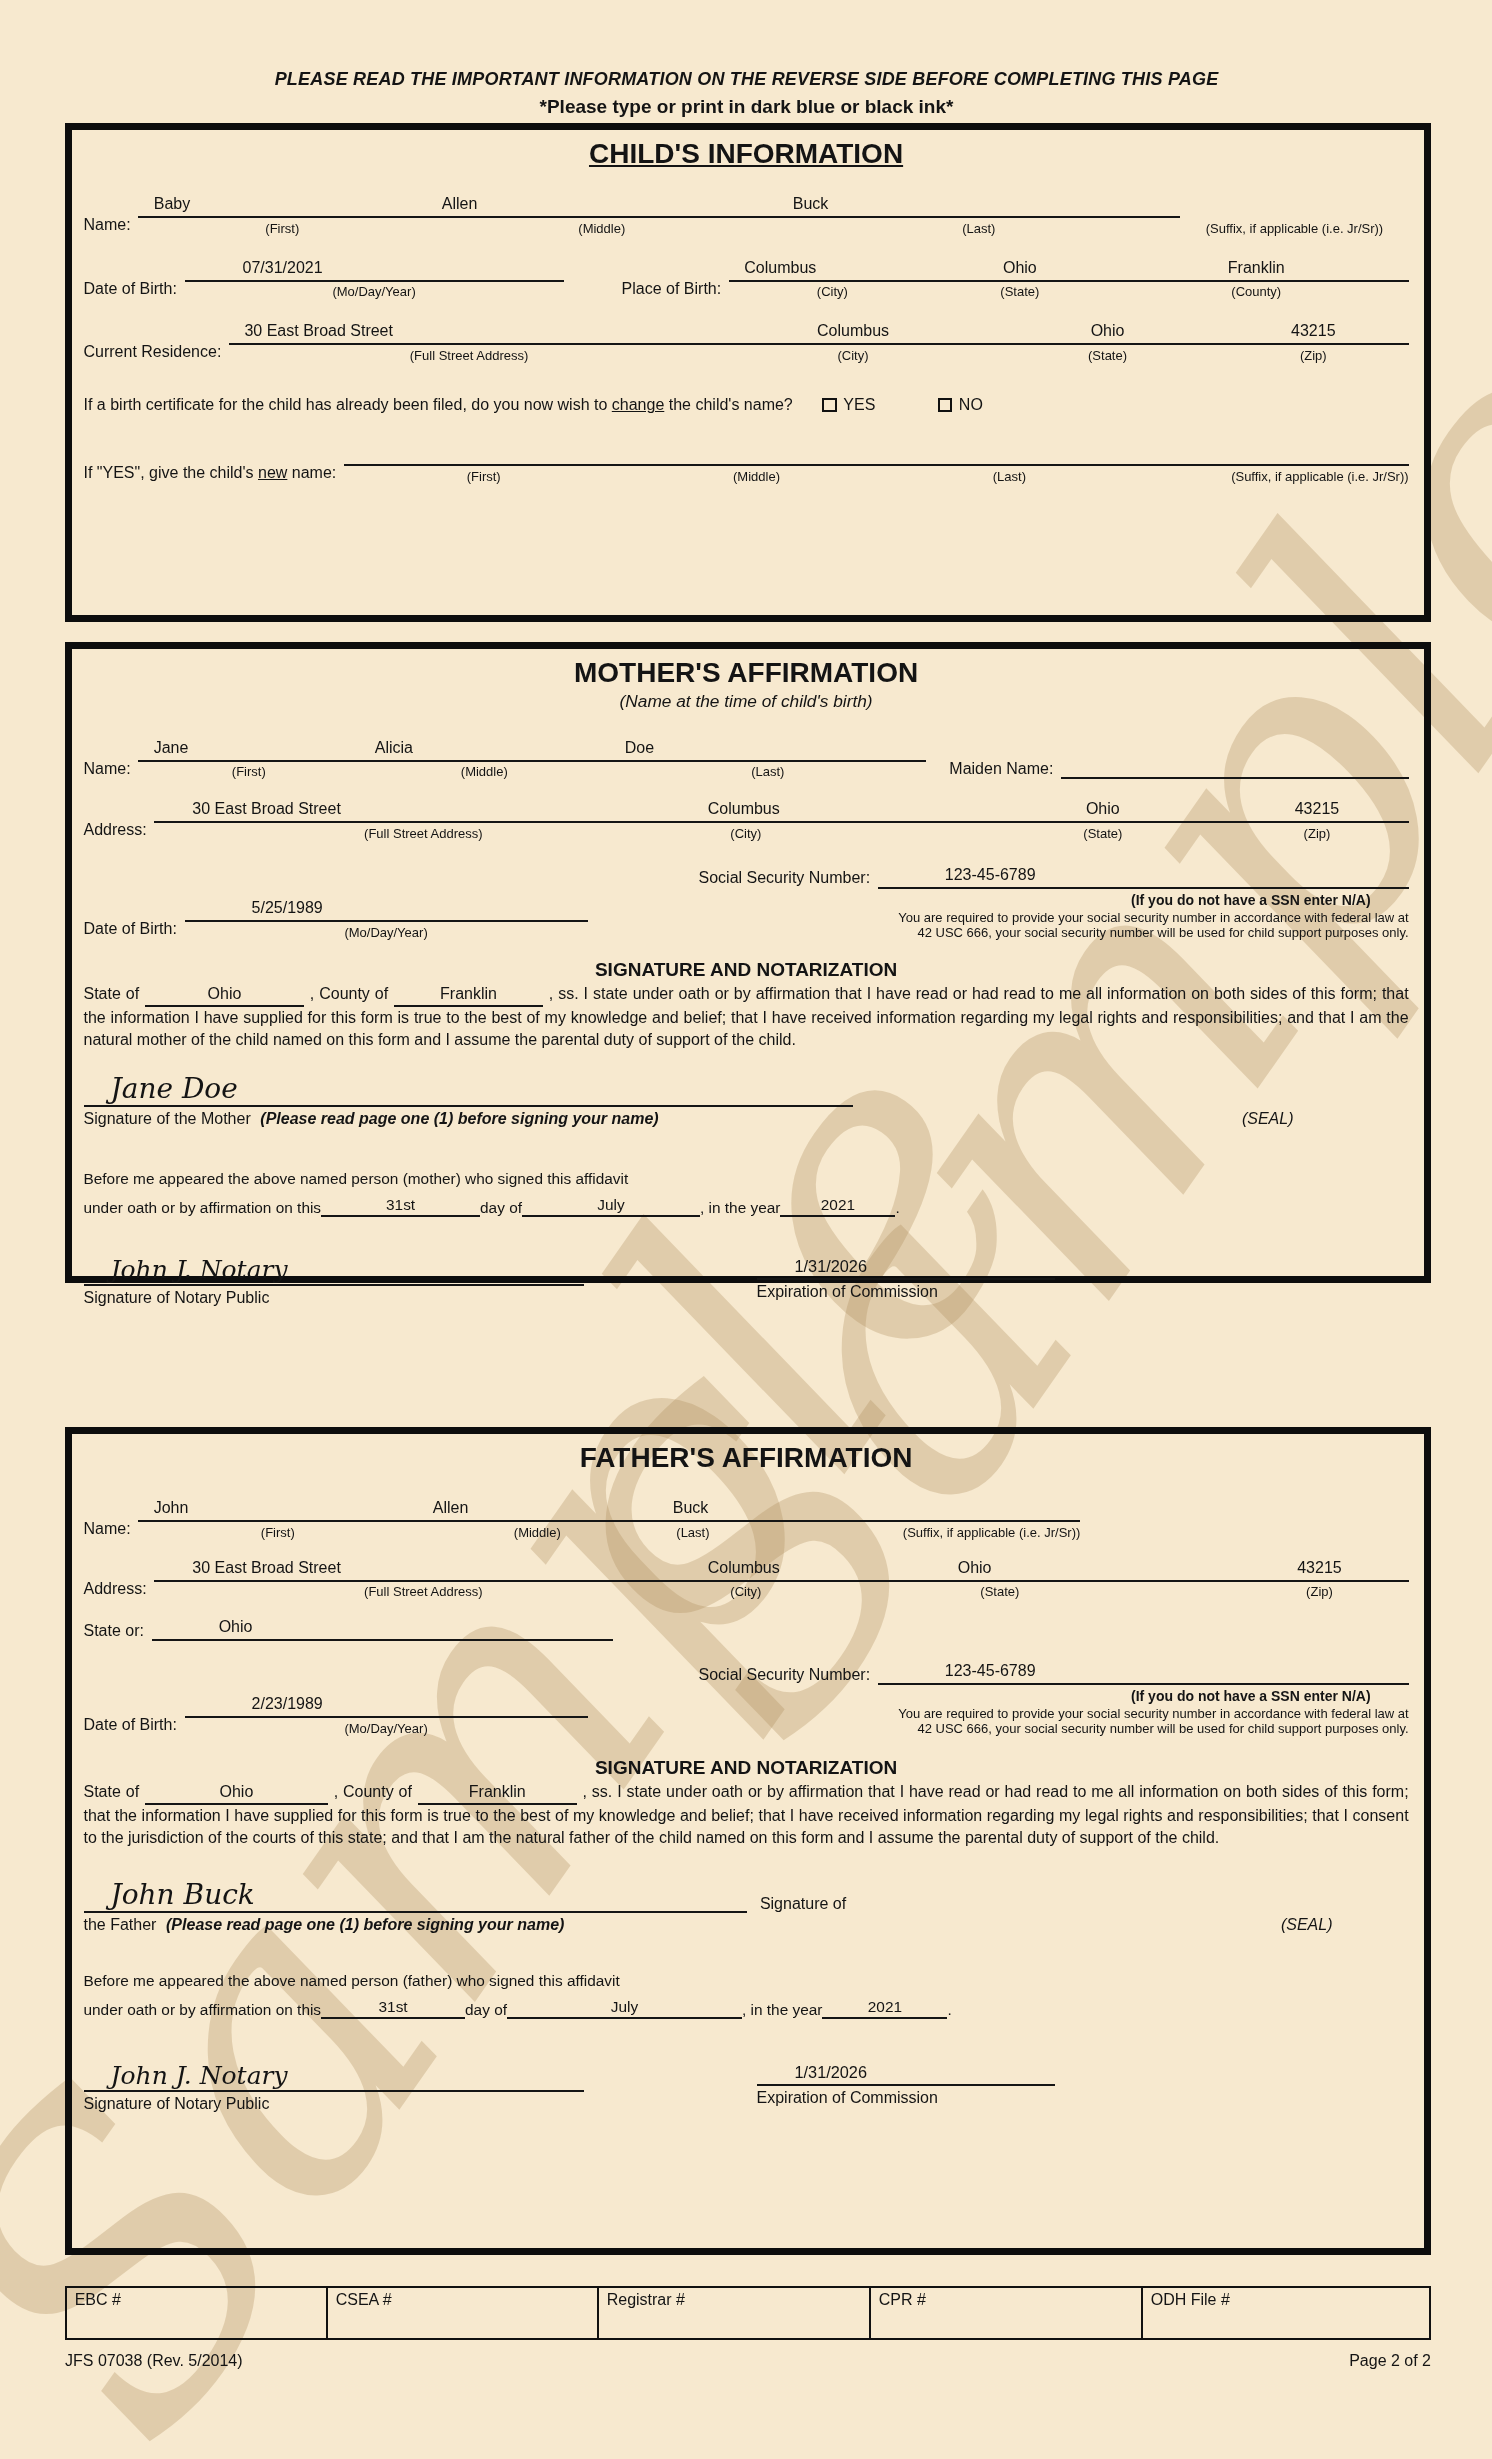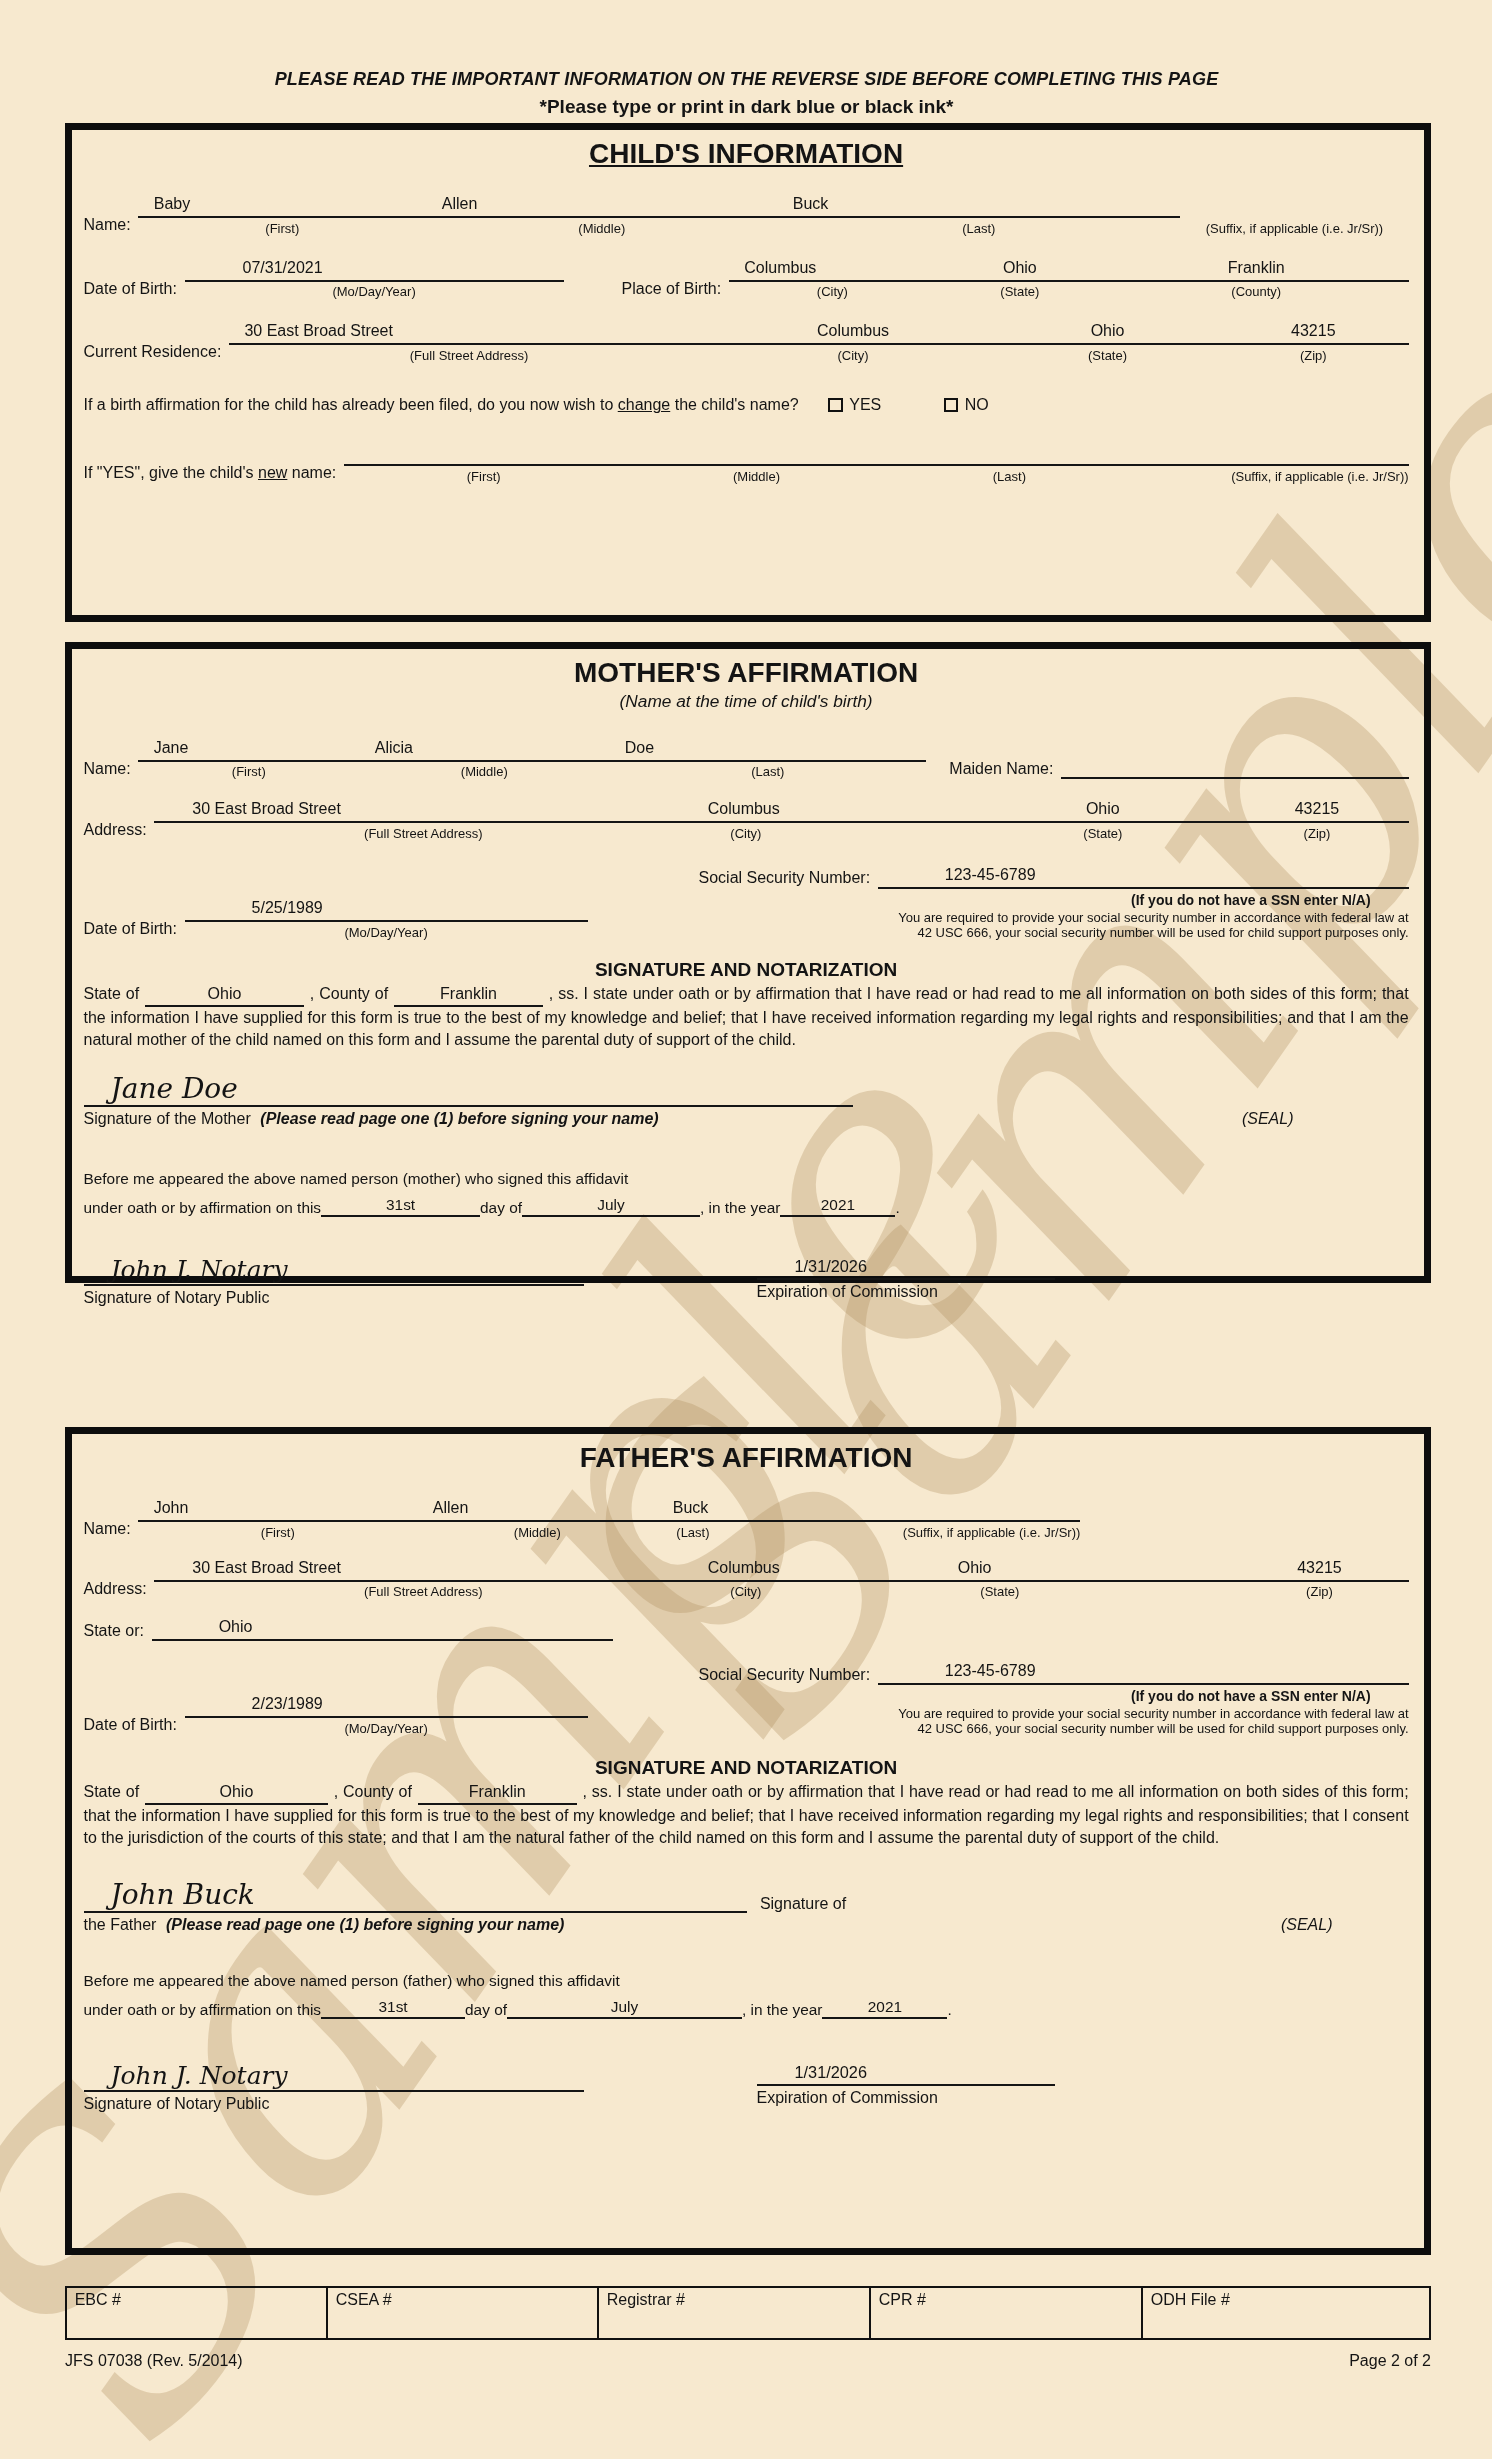--- a/index.html
+++ b/index.html
@@ -135,21 +135,21 @@
         <span class="fval center">Ohio</span>
         <span class="fsub">(State)</span>
       </div>
       <div class="fgrp" style="flex:1">
         <span class="fval center">43215</span>
         <span class="fsub">(Zip)</span>
       </div>
     </div>
 
     <div style="margin-top:33px; font-size:16px">
-      <span>If a birth affirmation for the child has already been filed, do you now wish to </span><span class="uword">change</span><span> the child's name?</span>
+      <span>If a birth certificate for the child has already been filed, do you now wish to </span><span class="uword">change</span><span> the child's name?</span>
       <span class="cb"></span><span>YES</span>
       <span class="cb" style="margin-left:58px"></span><span>NO</span>
     </div>
 
     <div class="frow" style="margin-top:29px">
       <span class="flabel" style="white-space:nowrap">
         <span>If "YES", give the child's </span><span class="uword">new</span><span> name:</span>
       </span>
       <div class="fgrp" style="flex:1">
         <span class="fval">&nbsp;</span>

